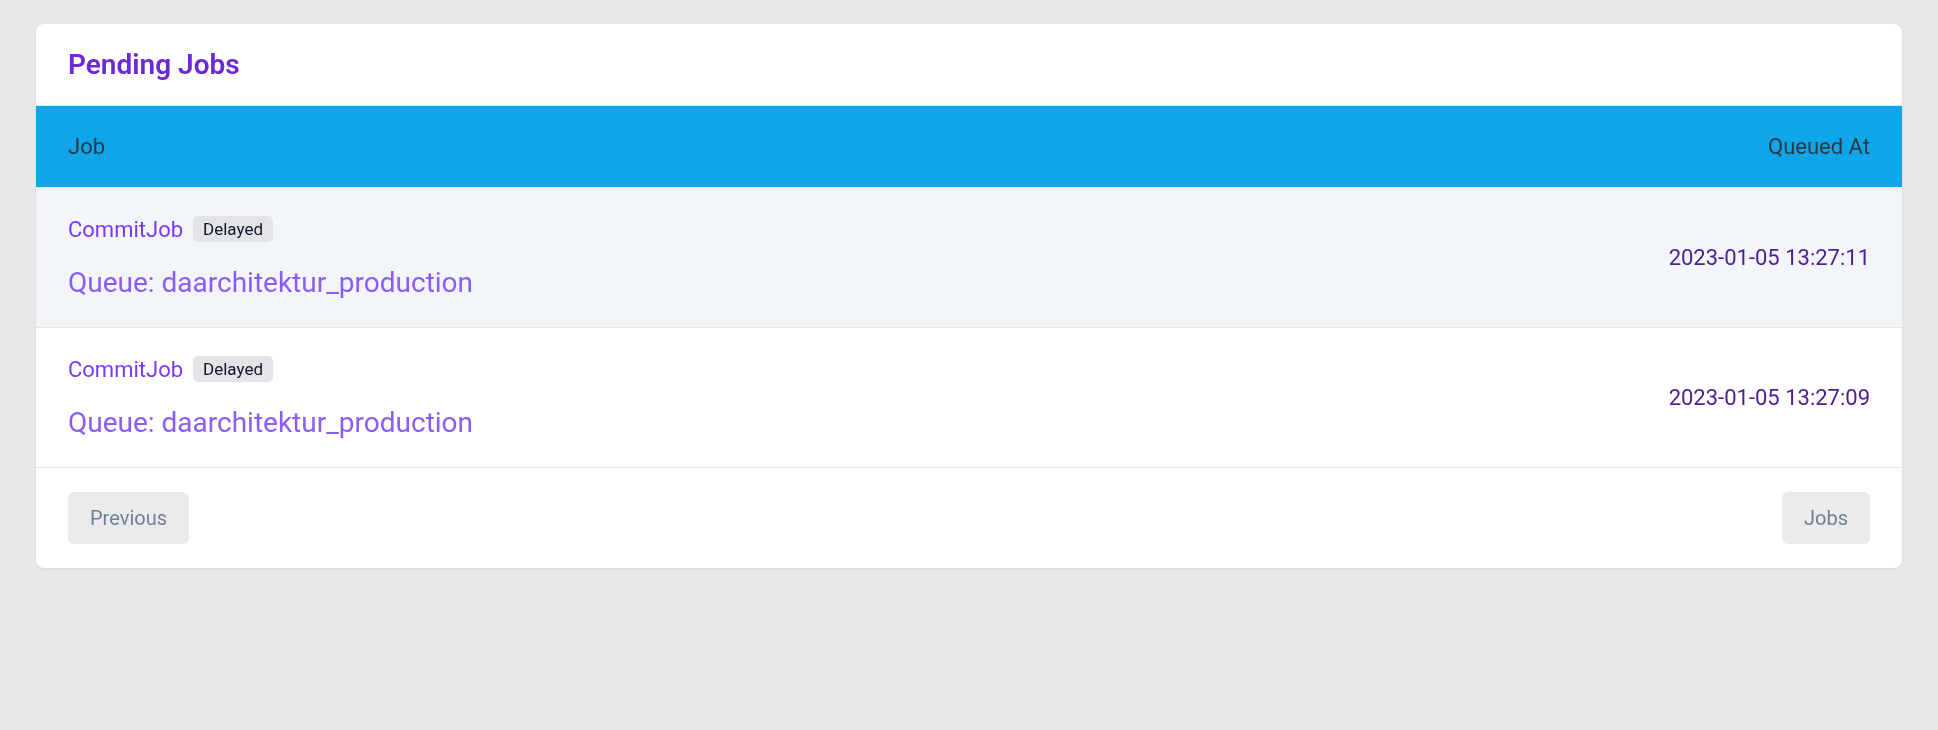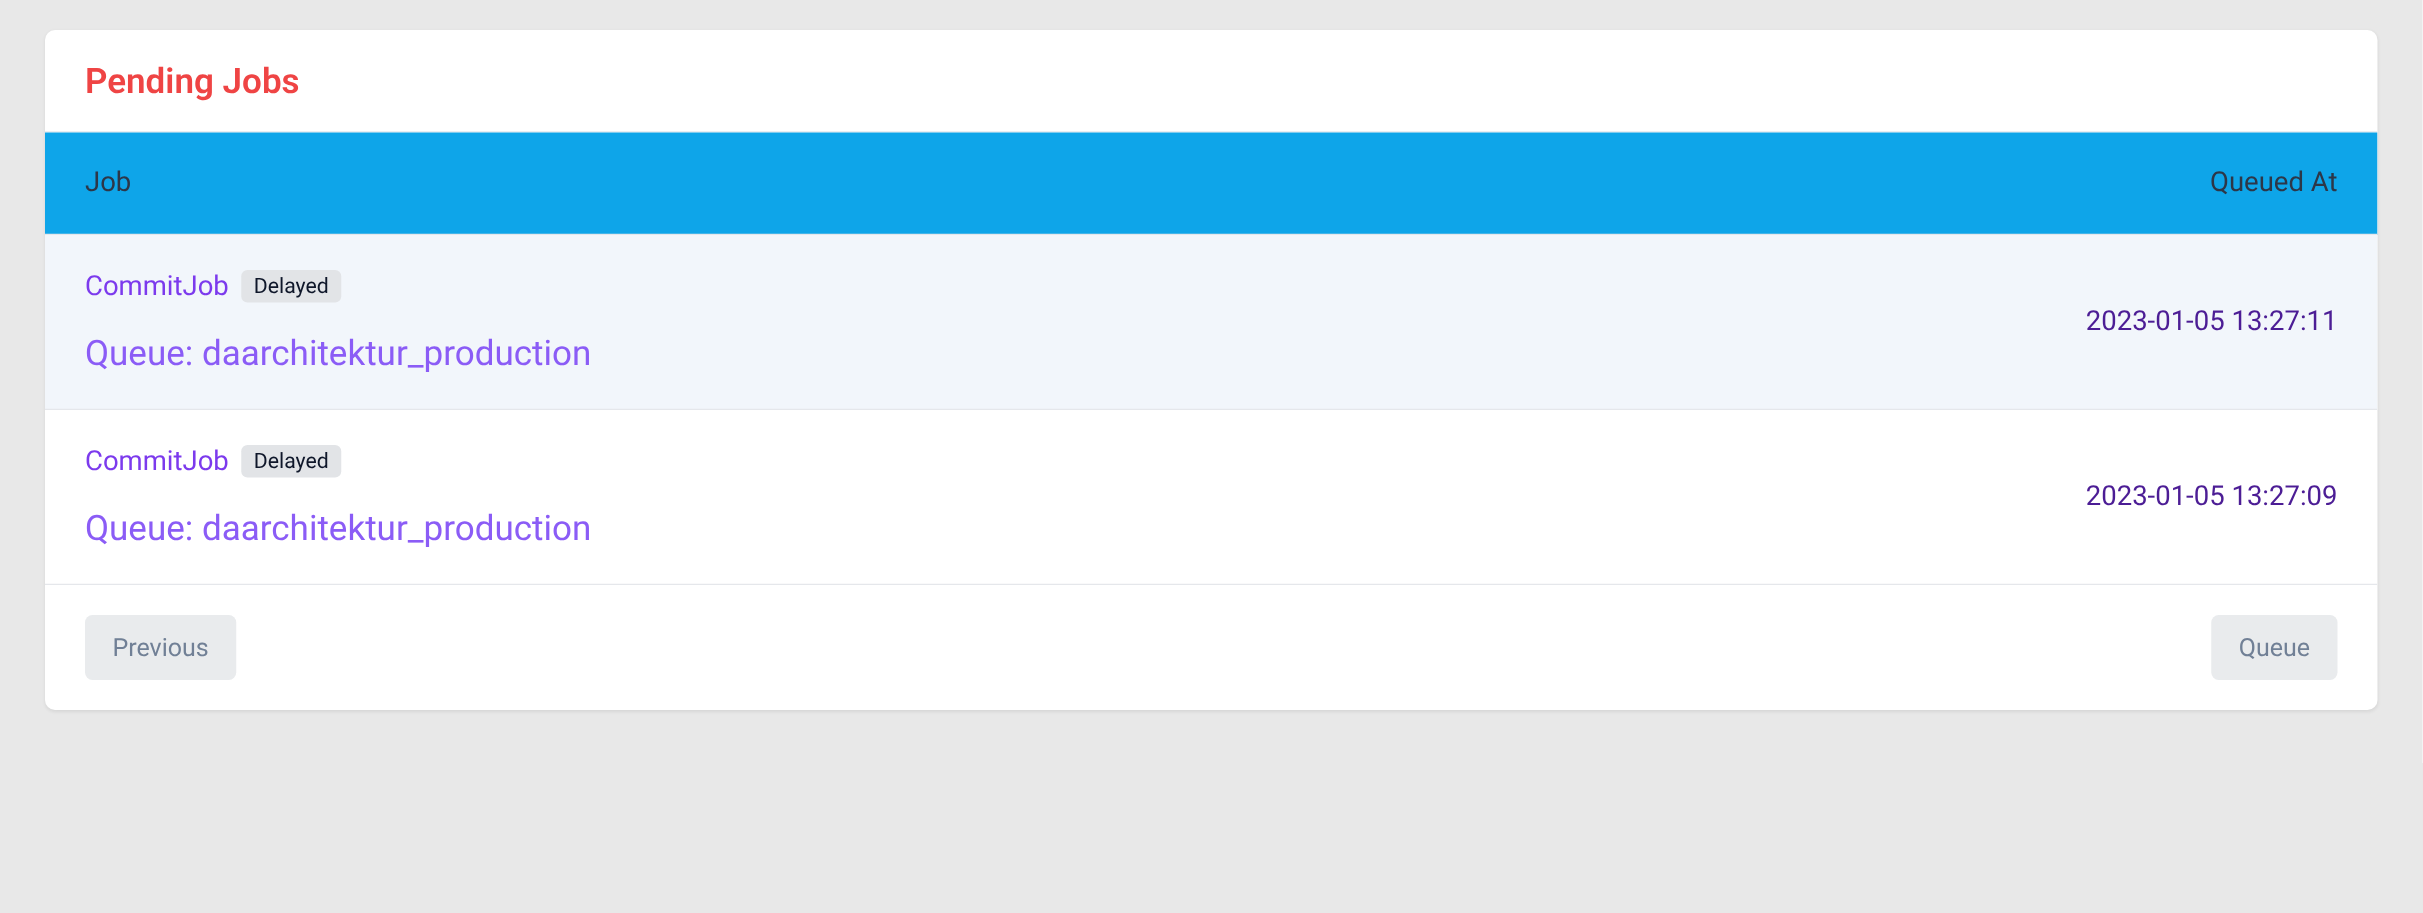--- a/index.html
+++ b/index.html
@@ -19,21 +19,21 @@
       box-shadow: 0 1px 3px rgba(0,0,0,0.08);
       overflow: hidden;
     }
     .card-header {
       padding: 24px 32px;
       border-bottom: 1px solid #e5e7eb;
     }
     .card-title {
       font-size: 28px;
       font-weight: 600;
-      color: #ef4444;
+      color: #6d28d9;
     }
     .table-header {
       display: flex;
       justify-content: space-between;
       align-items: center;
       padding: 28px 32px;
       background-color: #0ea5e9;
       border-bottom: 1px solid #e5e7eb;
     }
     .col-label {
@@ -132,16 +132,16 @@
         <a class="job-link">CommitJob</a>
         <span class="job-badge">Delayed</span>
       </div>
       <div class="job-queue">Queue: daarchitektur_production</div>
     </div>
     <div class="job-time">2023-01-05 13:27:09</div>
   </div>
 
   <div class="card-footer">
     <button class="nav-button">Previous</button>
-    <button class="nav-button">Queue</button>
+    <button class="nav-button">Jobs</button>
   </div>
 
 </div>
 
 </body></html>

